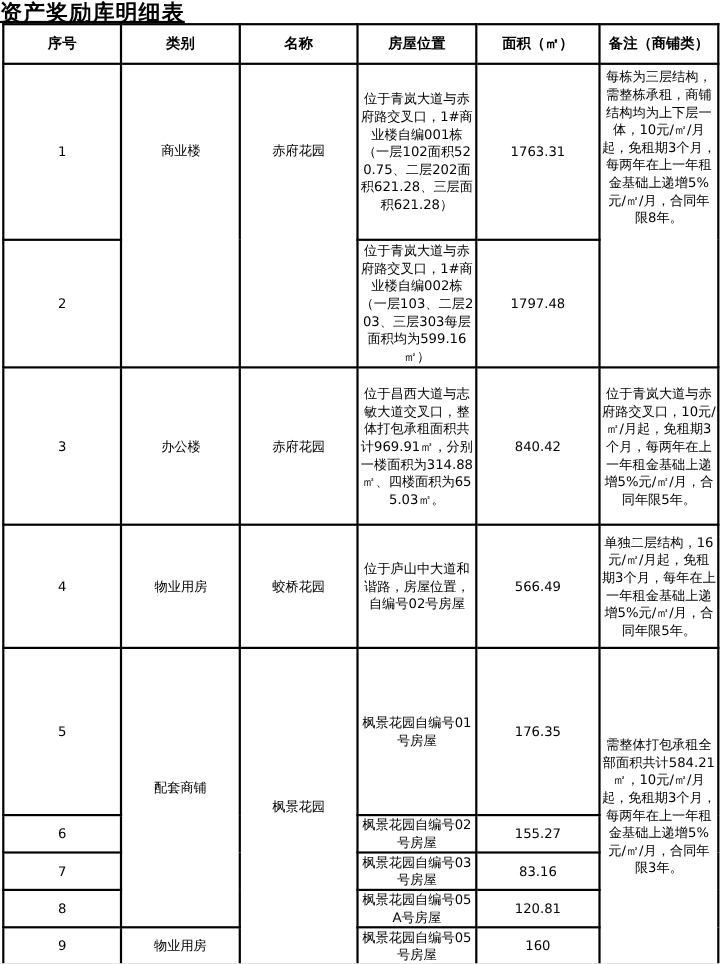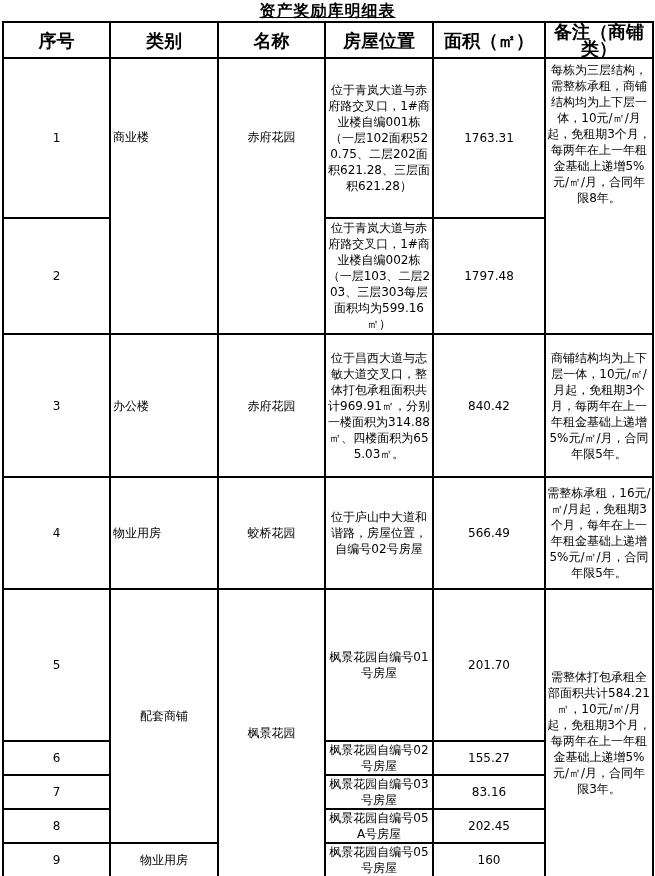--- a/index.html
+++ b/index.html
@@ -3,47 +3,47 @@
 <meta charset="utf-8">
 <style>
   html,body{margin:0;padding:0;}
   body{
     width:655px;height:876px;background:#ffffff;color:#000000;
     font-family:"DejaVu Sans",sans-serif;
     -webkit-font-smoothing:none;
   }
   .page{width:655px;height:876px;overflow:hidden;background:#ffffff;}
   .doc-title{
-    text-align:center;font-weight:bold;font-size:16px;line-height:20px;
+    font-weight:bold;font-size:20px;line-height:20px;
     height:20px;letter-spacing:1px;text-decoration:underline;padding-top:1px;
   }
   table.grid{
     border-collapse:collapse;table-layout:fixed;width:650px;margin-left:2px;
     border:2px solid #000;border-bottom:3px solid #000;
   }
   .grid th,.grid td{
     border:2px solid #000;
     font-size:12px;line-height:16px;
     text-align:center;vertical-align:middle;
     padding:0 1px;overflow:hidden;word-break:break-all;
   }
   .grid th{
-    font-size:18px;line-height:17px;font-weight:bold;padding:0 2px;
+    font-size:13px;line-height:17px;font-weight:bold;padding:0 2px;
   }
   tr.hrow{height:36px;}
   tr.r1{height:160px;}
   tr.r2{height:116px;}
   tr.r3{height:143px;}
   tr.r4{height:112px;}
   tr.r5{height:152px;}
   tr.r6{height:32px;}
   tr.r7{height:34px;}
   tr.r8{height:32px;}
   tr.r9{height:27px;}
-  td.tl{text-align:left;padding-left:2px;margin-top:28px;}
+  td.tl{text-align:center;padding-left:2px;margin-top:28px;}
   td.vt{vertical-align:top;padding-top:3px;}
   td.vt-pad{vertical-align:top;padding-top:70px;}
 </style>
 </head>
 <body>
 
 <div class="page">
 
   <div class="doc-title">资产奖励库明细表</div>
 
@@ -79,52 +79,52 @@
         <td>2</td>
         <td>位于青岚大道与赤府路交叉口，1#商业楼自编002栋（一层103、二层203、三层303每层面积均为599.16㎡）</td>
         <td>1797.48</td>
       </tr>
       <tr class="r3">
         <td>3</td>
         <td class="tl">办公楼</td>
         <td>赤府花园</td>
         <td>位于昌西大道与志敏大道交叉口，整体打包承租面积共计969.91㎡，分别一楼面积为314.88㎡、四楼面积为655.03㎡。</td>
         <td>840.42</td>
-        <td>商铺结构均为上下层一体，10元/㎡/月起，免租期3个月，每两年在上一年租金基础上递增5%元/㎡/月，合同年限5年。</td>
+        <td>位于青岚大道与赤府路交叉口，10元/㎡/月起，免租期3个月，每两年在上一年租金基础上递增5%元/㎡/月，合同年限5年。</td>
       </tr>
       <tr class="r4">
         <td>4</td>
         <td class="tl">物业用房</td>
         <td>蛟桥花园</td>
         <td>位于庐山中大道和谐路，房屋位置，自编号02号房屋</td>
         <td>566.49</td>
-        <td>需整栋承租，16元/㎡/月起，免租期3个月，每年在上一年租金基础上递增5%元/㎡/月，合同年限5年。</td>
+        <td>单独二层结构，16元/㎡/月起，免租期3个月，每年在上一年租金基础上递增5%元/㎡/月，合同年限5年。</td>
       </tr>
       <tr class="r5">
         <td>5</td>
         <td rowspan="4">配套商铺</td>
         <td rowspan="5">枫景花园</td>
         <td>枫景花园自编号01号房屋</td>
-        <td>201.70</td>
+        <td>176.35</td>
         <td rowspan="5">需整体打包承租全部面积共计584.21㎡，10元/㎡/月起，免租期3个月，每两年在上一年租金基础上递增5%元/㎡/月，合同年限3年。</td>
       </tr>
       <tr class="r6">
         <td>6</td>
         <td>枫景花园自编号02号房屋</td>
         <td>155.27</td>
       </tr>
       <tr class="r7">
         <td>7</td>
         <td>枫景花园自编号03号房屋</td>
         <td>83.16</td>
       </tr>
       <tr class="r8">
         <td>8</td>
         <td>枫景花园自编号05A号房屋</td>
-        <td>202.45</td>
+        <td>120.81</td>
       </tr>
       <tr class="r9">
         <td>9</td>
         <td>物业用房</td>
         <td>枫景花园自编号05号房屋</td>
         <td>160</td>
       </tr>
     </tbody>
   </table>
 

